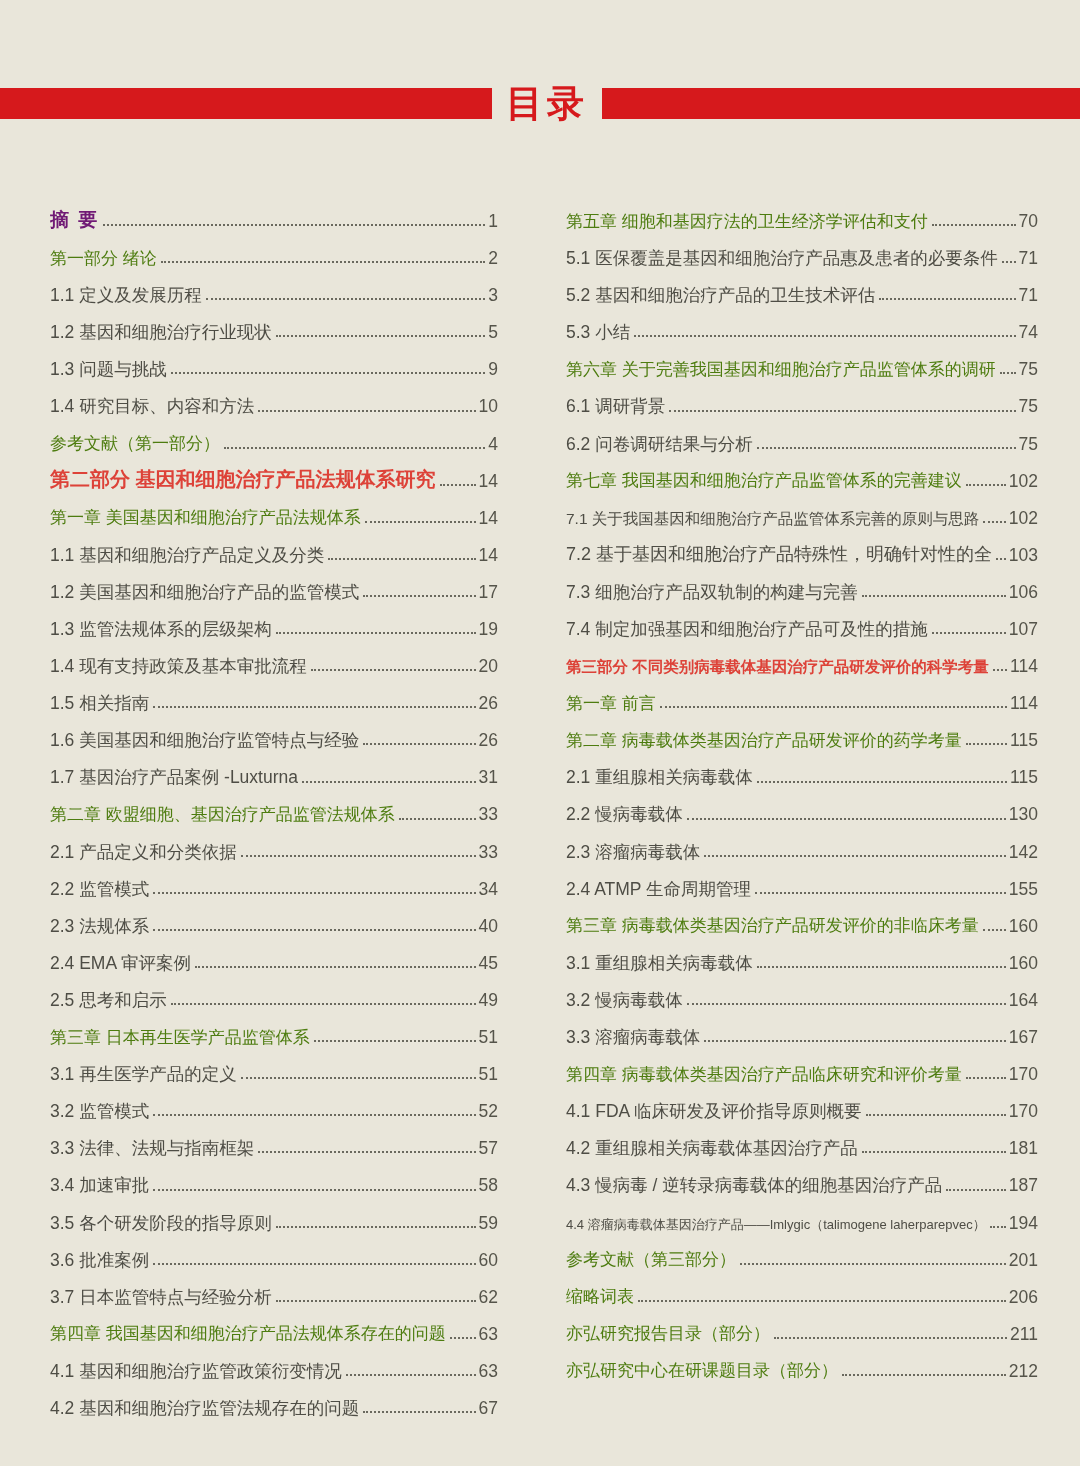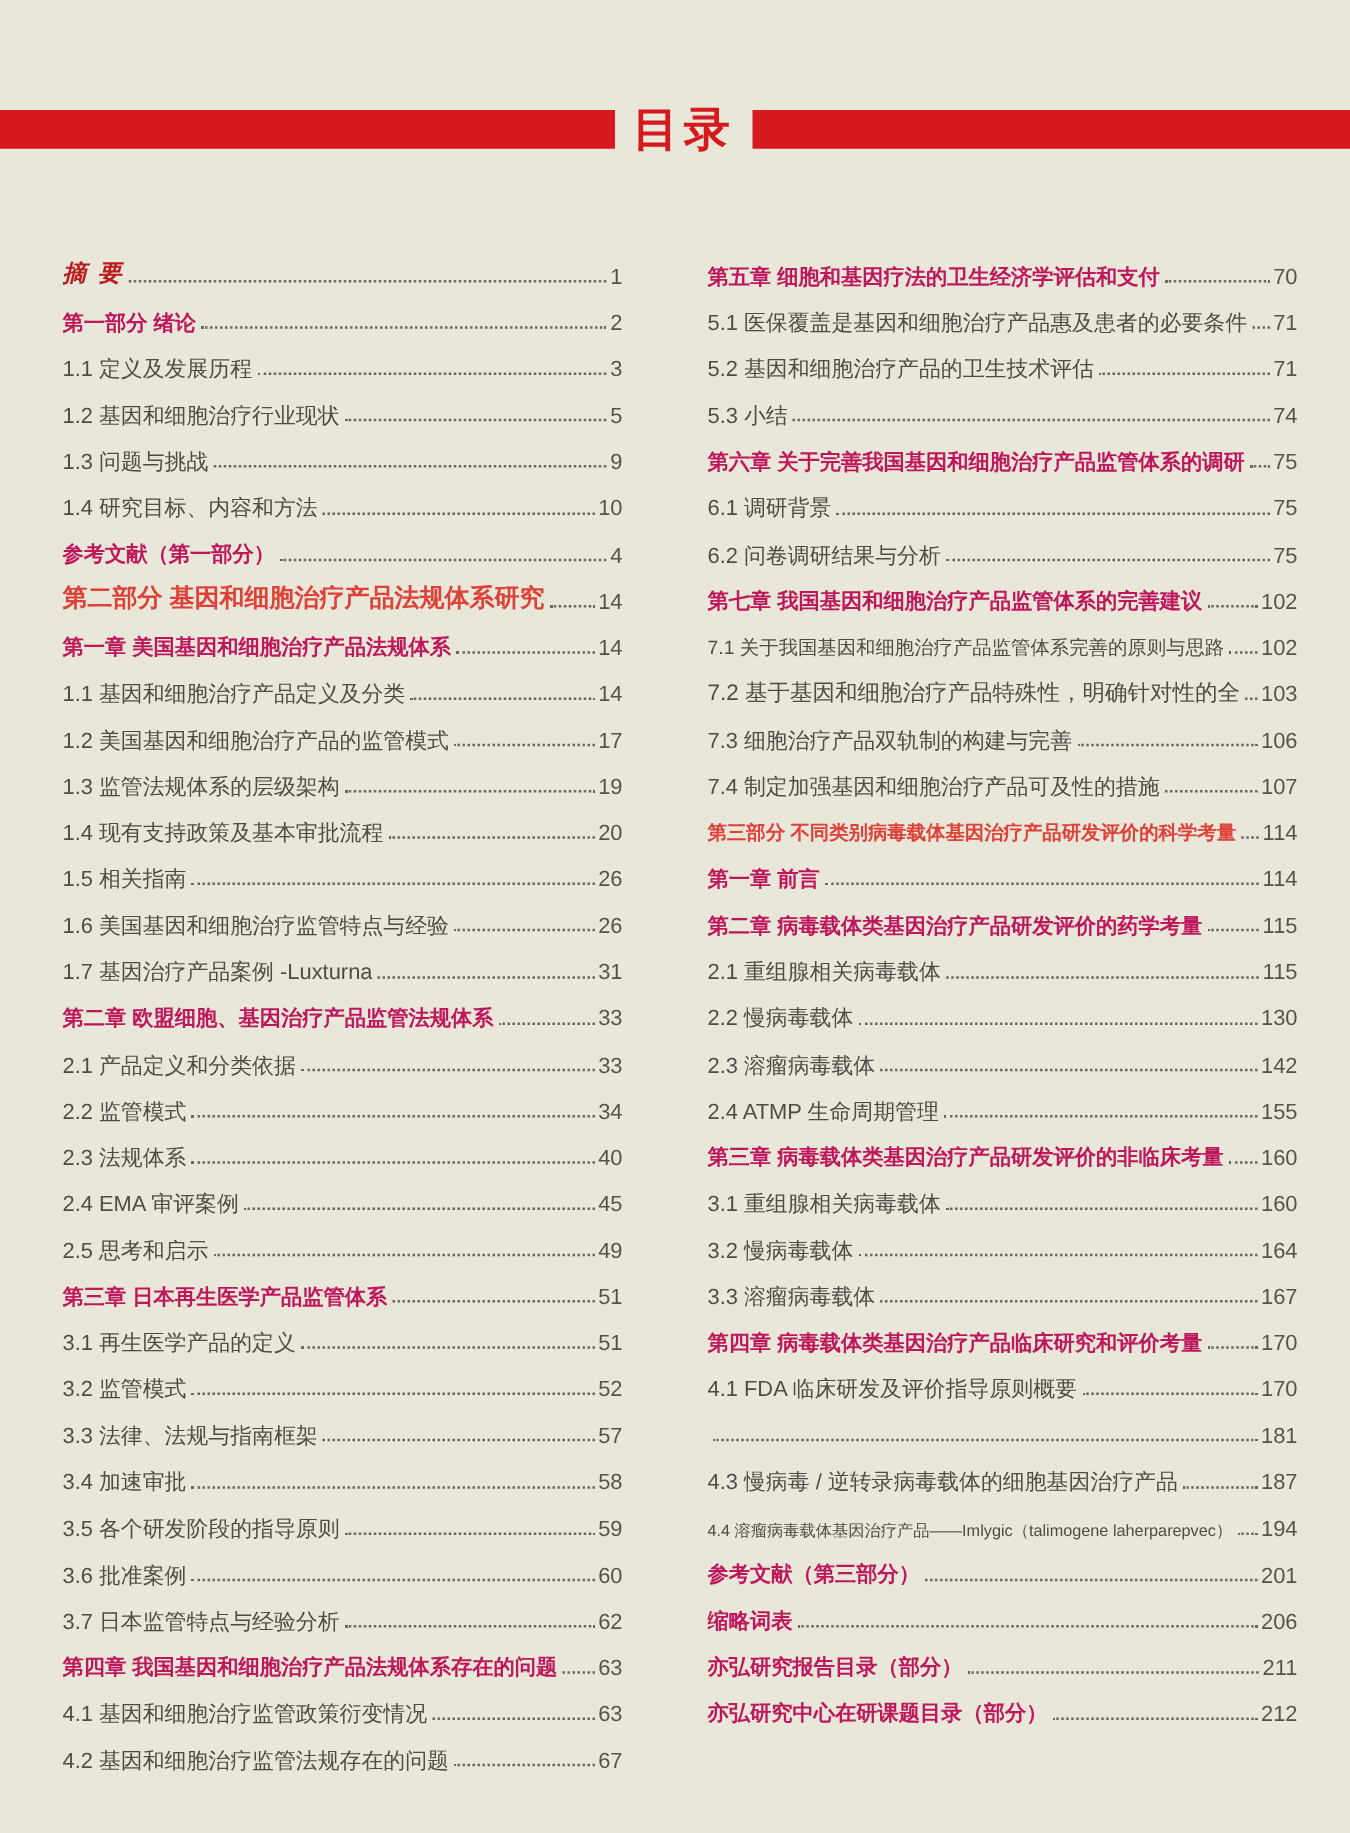--- a/index.html
+++ b/index.html
@@ -52,23 +52,23 @@
     border-bottom:2px dotted #6a695e;
     margin:0 3px 9px 4px;
   }
   .toc-page {
     flex:0 0 auto;
     line-height:1.15; padding-bottom:4px;
     font-size:17.5px; color:#55544a;
   }
 
   .toc-row.item    .toc-label { color:#4e4d45; font-weight:normal; }
-  .toc-row.chapter .toc-label { color:#be185d; font-weight:bold; font-size:17px; }
+  .toc-row.chapter .toc-label { color:#4d7c0f; font-weight:normal; font-size:17px; }
   .toc-row.part    .toc-label { color:#dd4238; font-weight:bold; font-size:20px; }
-  .toc-row.summary .toc-label { color:#b91c1c; font-weight:bold; font-size:19px; letter-spacing:2px;font-style:italic; }
+  .toc-row.summary .toc-label { color:#701a75; font-weight:bold; font-size:19px; letter-spacing:2px; }
 </style>
 </head>
 <body>
 
 <div class="page">
 
   <header class="toc-header">
     <div class="title-bar left"></div>
     <h1 class="toc-title">目录</h1>
     <div class="title-bar right"></div>
@@ -362,20 +362,21 @@
           <span class="toc-label">第四章 病毒载体类基因治疗产品临床研究和评价考量</span>
           <span class="dot-leader"></span>
           <span class="toc-page">170</span>
         </div>
         <div class="toc-row item">
           <span class="toc-label">4.1 FDA 临床研发及评价指导原则概要</span>
           <span class="dot-leader"></span>
           <span class="toc-page">170</span>
         </div>
         <div class="toc-row item">
+          <span class="toc-label">4.2 重组腺相关病毒载体基因治疗产品</span>
           <span class="dot-leader"></span>
           <span class="toc-page">181</span>
         </div>
         <div class="toc-row item">
           <span class="toc-label">4.3 慢病毒 / 逆转录病毒载体的细胞基因治疗产品</span>
           <span class="dot-leader"></span>
           <span class="toc-page">187</span>
         </div>
         <div class="toc-row item">
           <span class="toc-label" style="font-size: 13px; text-align: right;">4.4 溶瘤病毒载体基因治疗产品——Imlygic（talimogene laherparepvec）</span>

